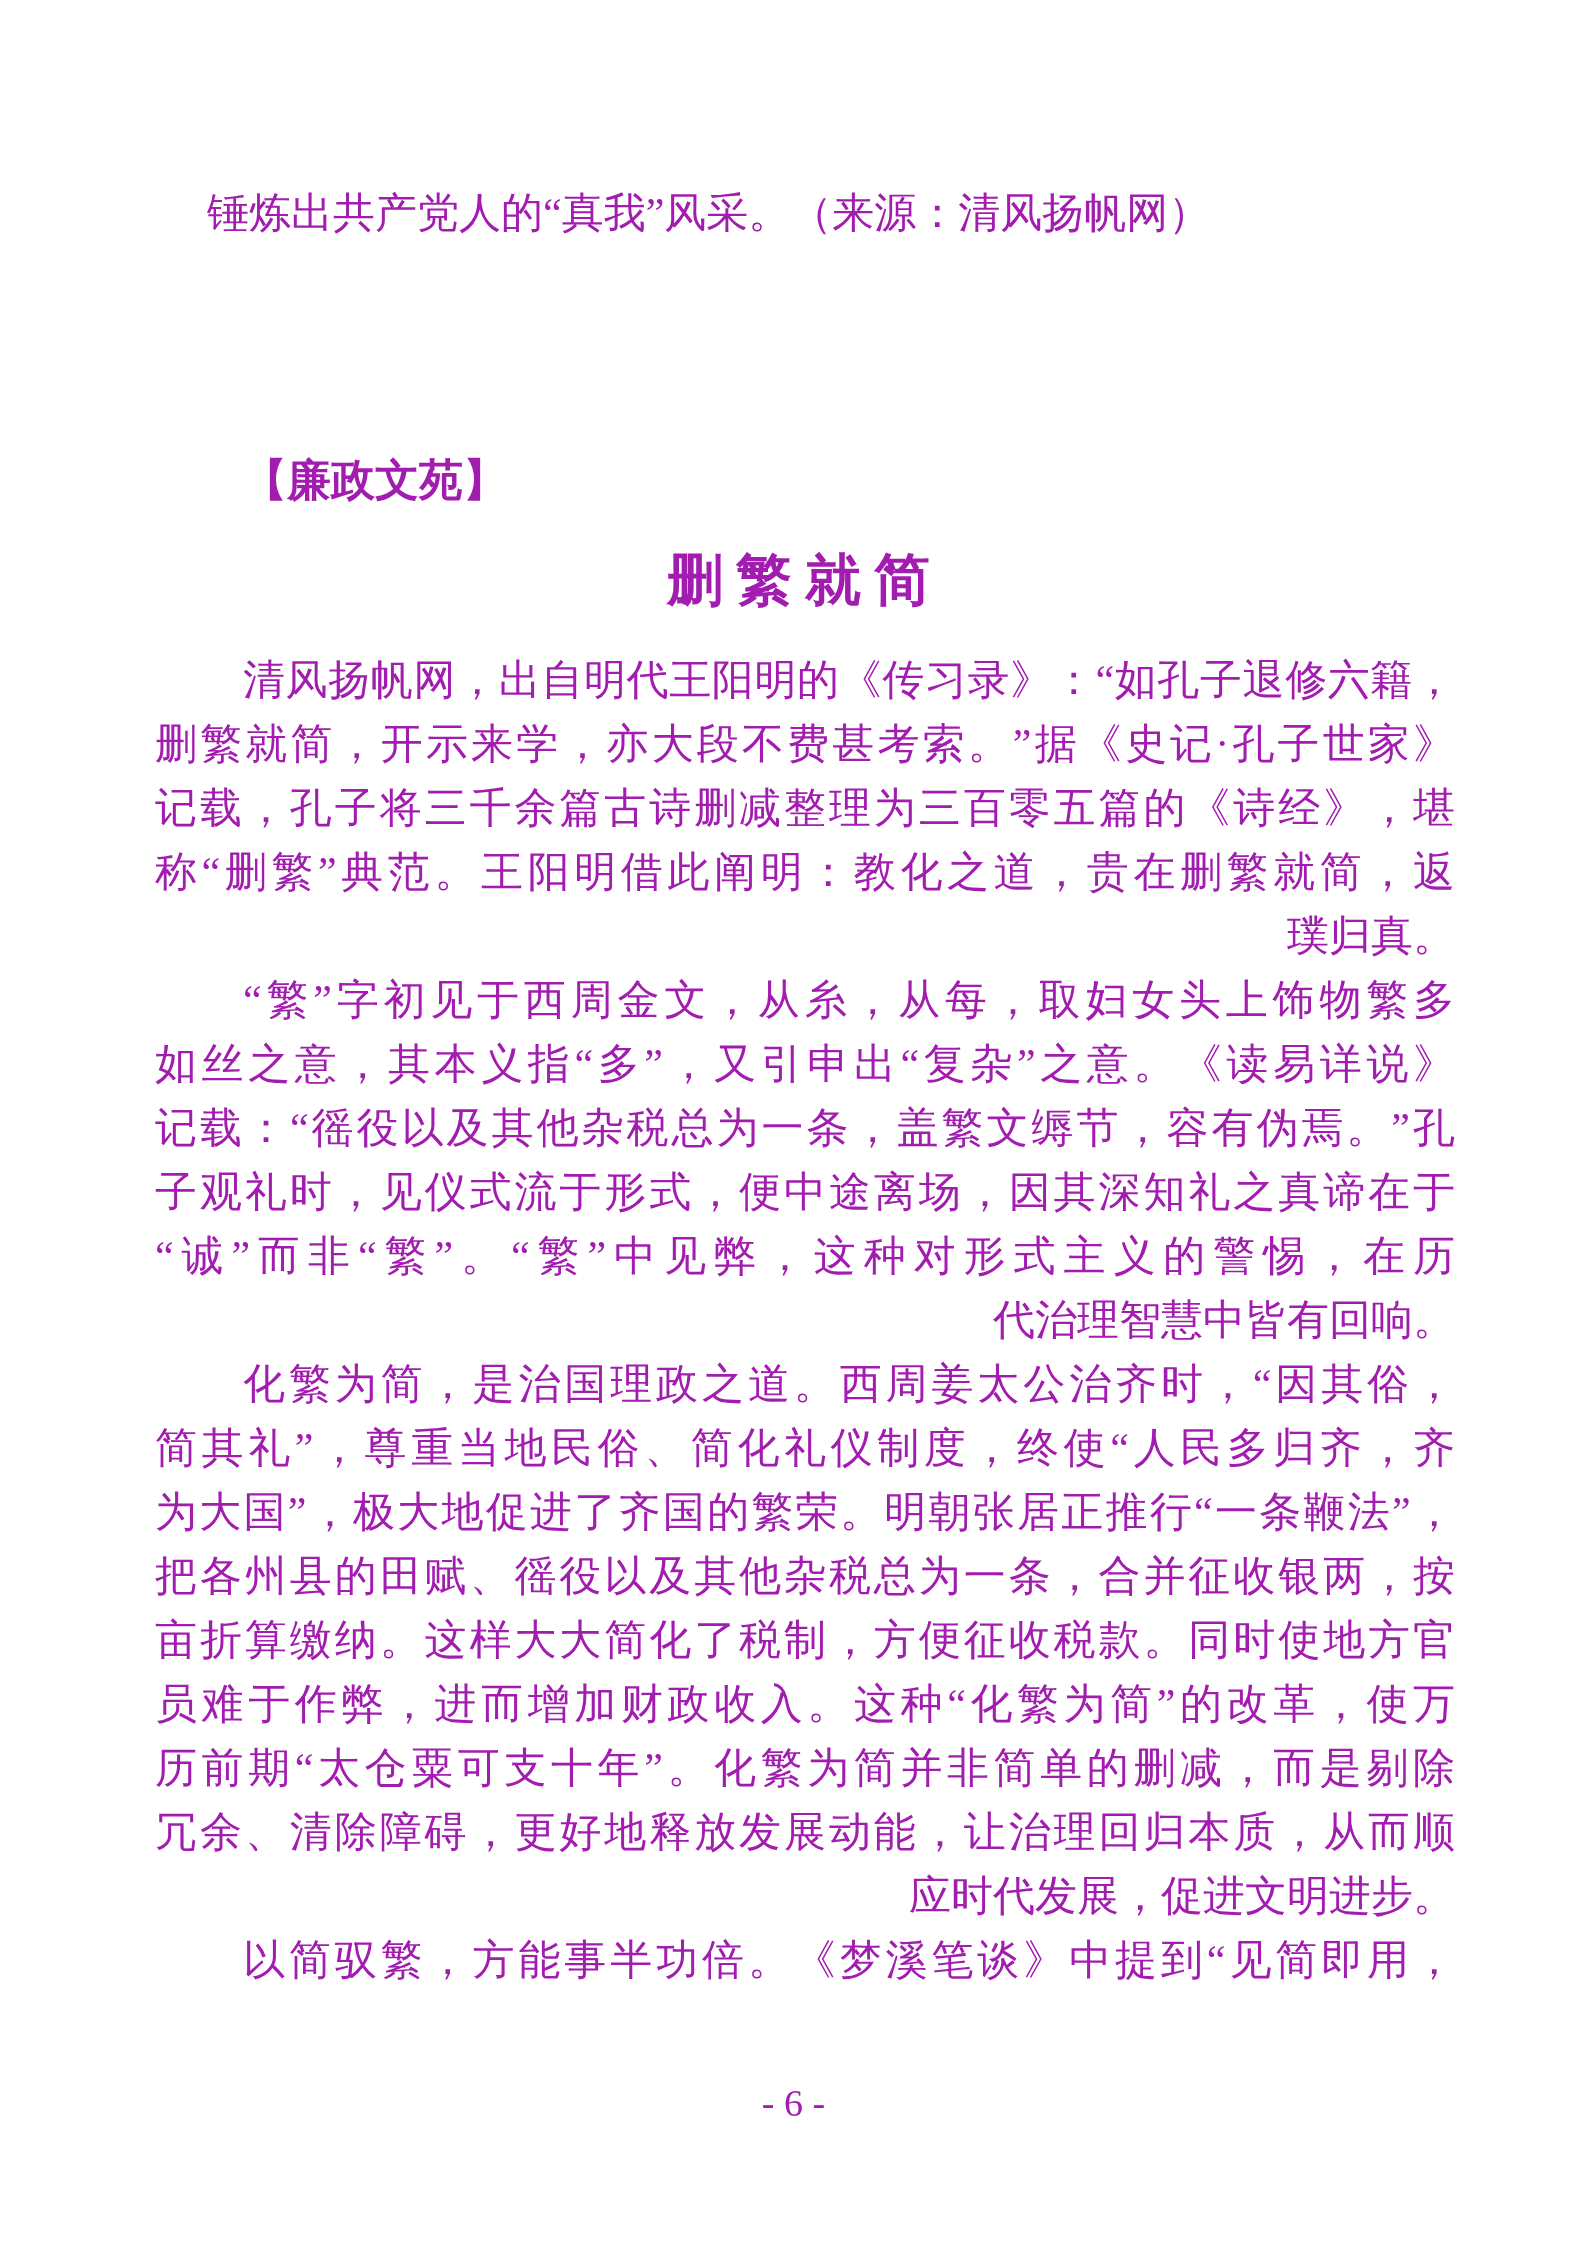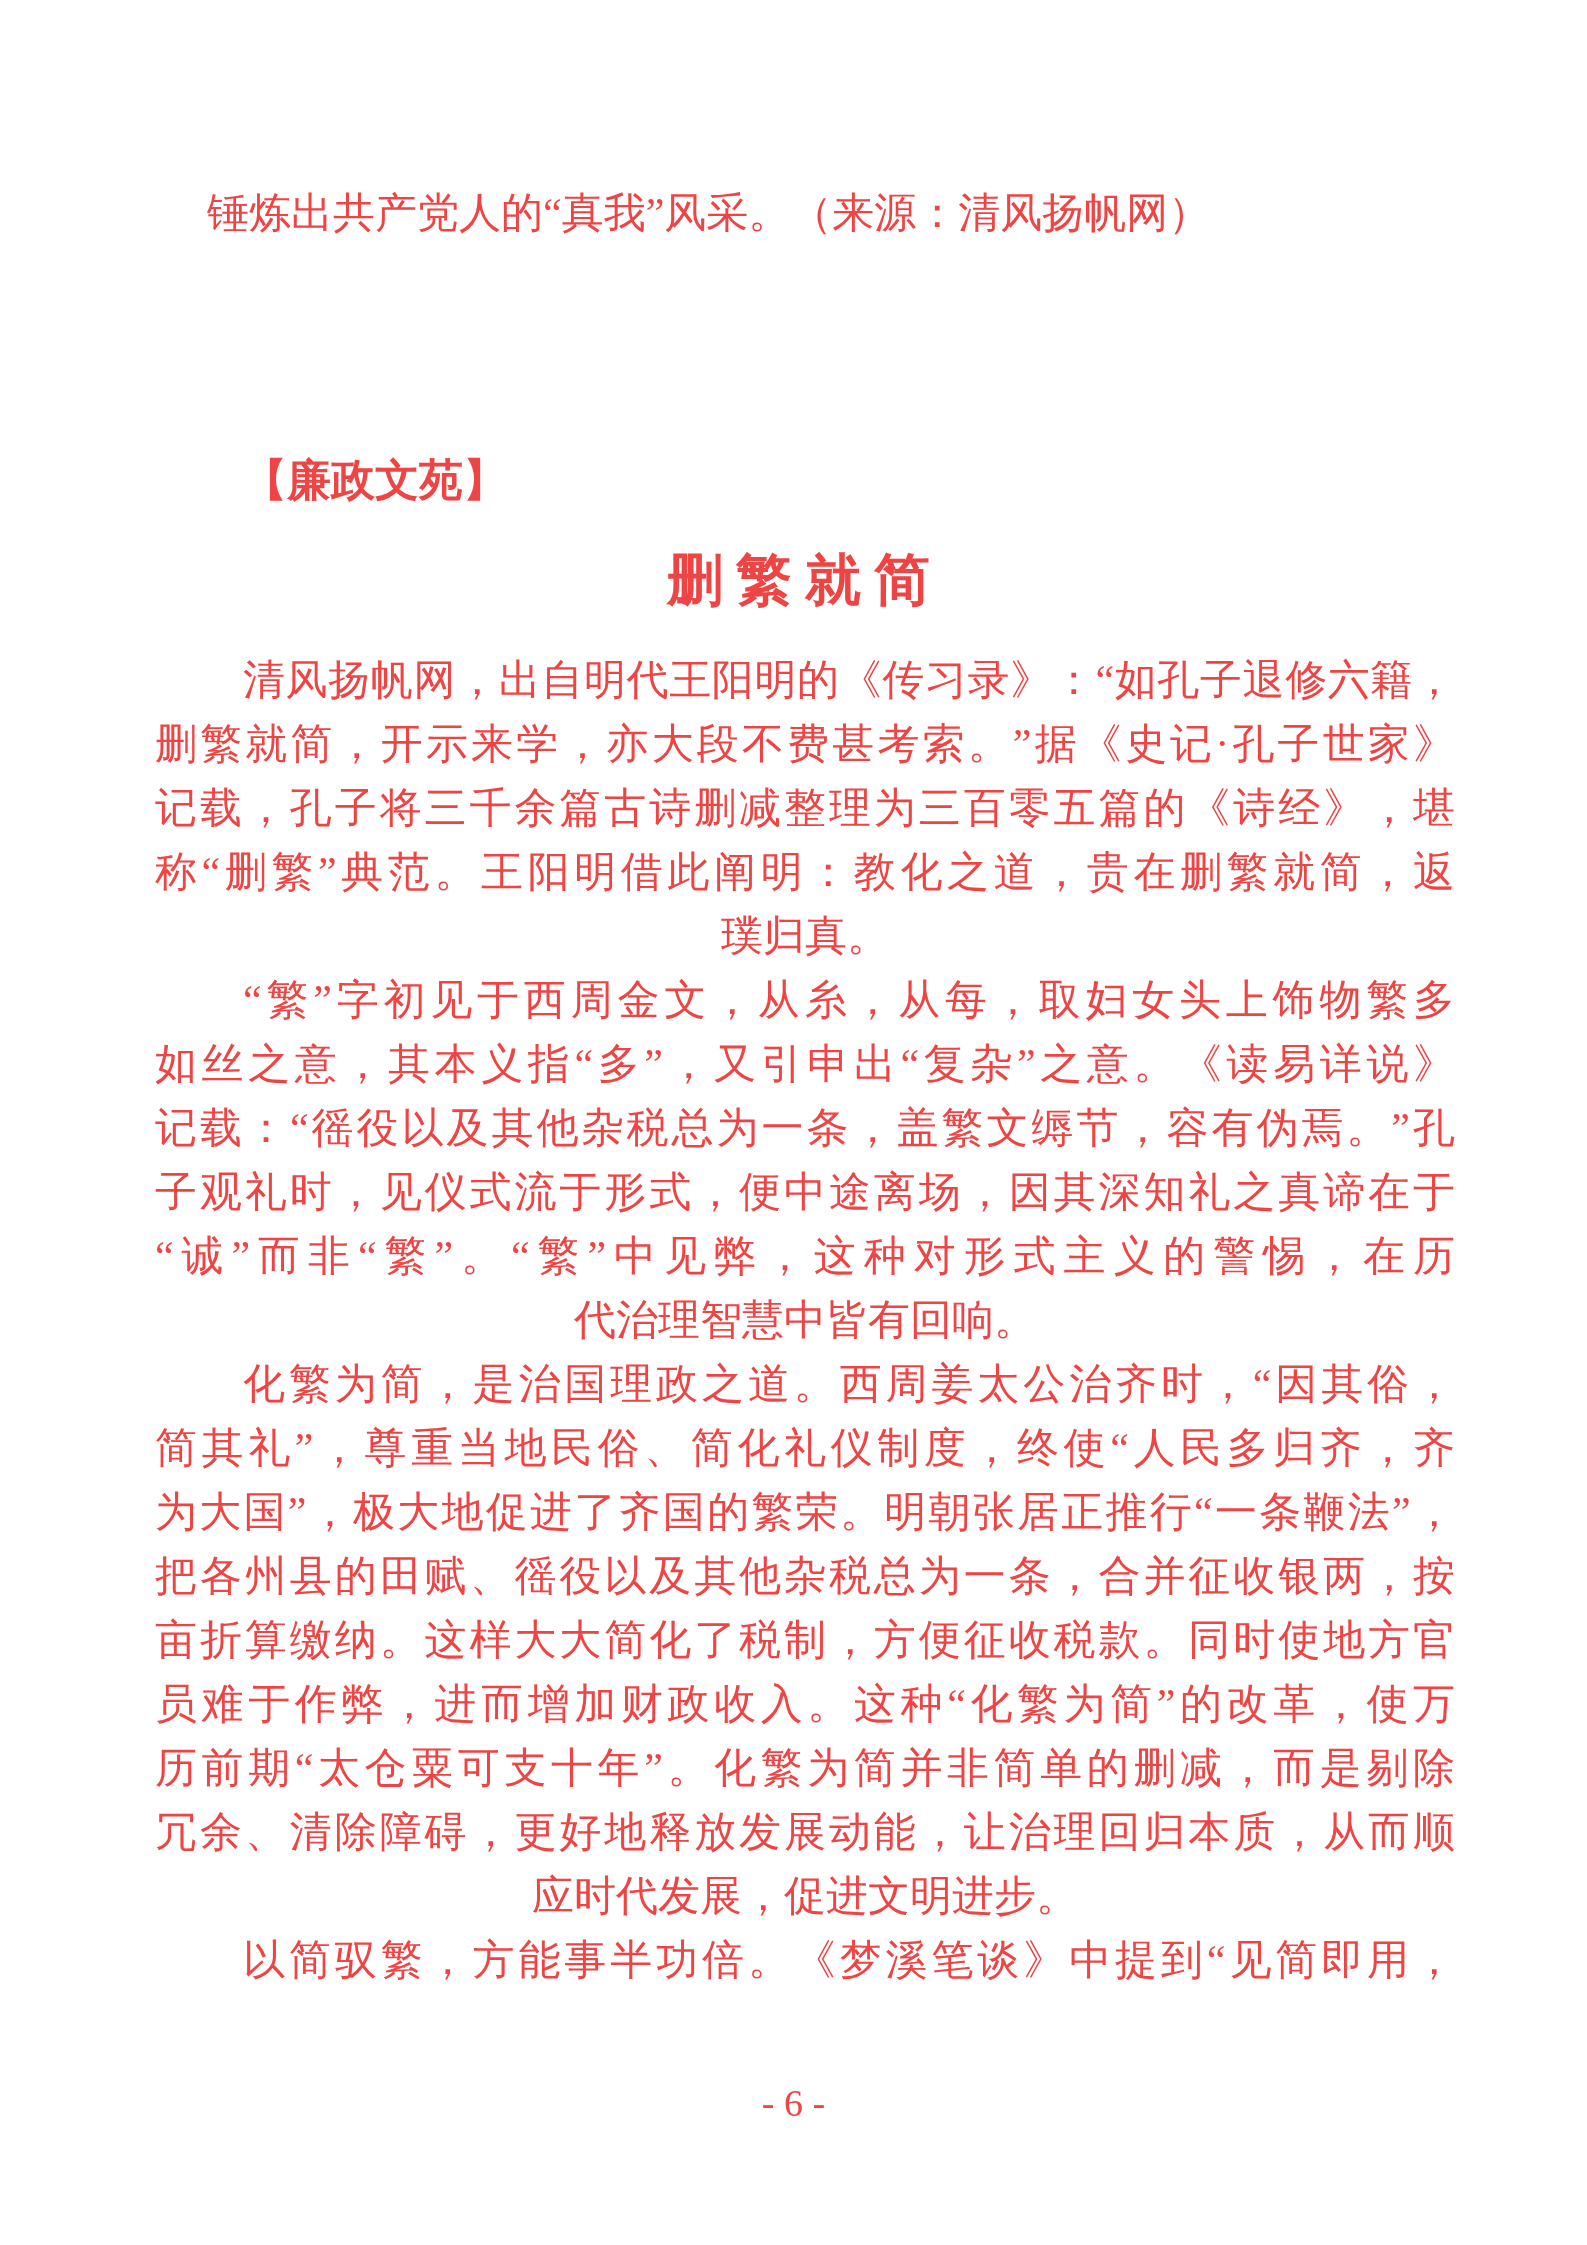--- a/index.html
+++ b/index.html
@@ -5,21 +5,21 @@
   html, body {
     margin: 0;
     padding: 0;
     background: #ffffff;
   }
   .page {
     position: relative;
     width: 1587px;
     height: 2245px;
     background: #ffffff;
-    color: #ef4444;
+    color: #a21caf;
     font-family: "Liberation Serif", "DejaVu Serif", serif;
     overflow: hidden;
   }
   
   .cont-line {
     position: absolute;
     left: 155px;
     top: 181px;
     width: 1380px;
     font-size: 42px;
@@ -56,21 +56,21 @@
     position: absolute;
     left: 155px;
     top: 648px;
     width: 1300px;
   }
   .bline {
     height: 64px;
     line-height: 64px;
     font-size: 42px;
     white-space: nowrap;
-    text-align: center;
+    text-align: right;
   }
   .bline.justify {
     text-align: justify;
     text-align-last: justify;
   }
   .bline.indent {
     text-indent: 88px;
   }
   
   .footer {

